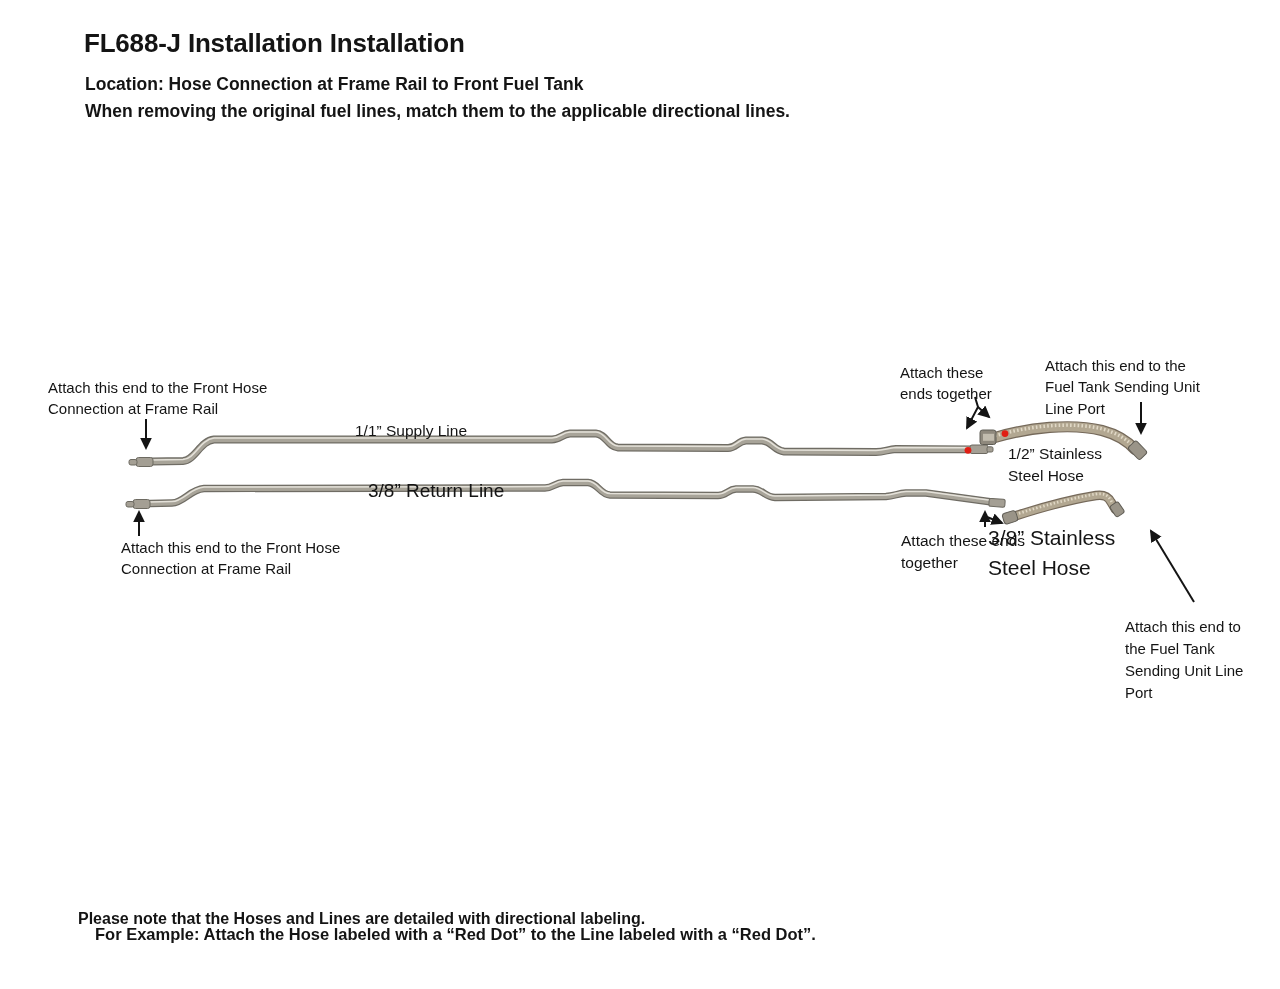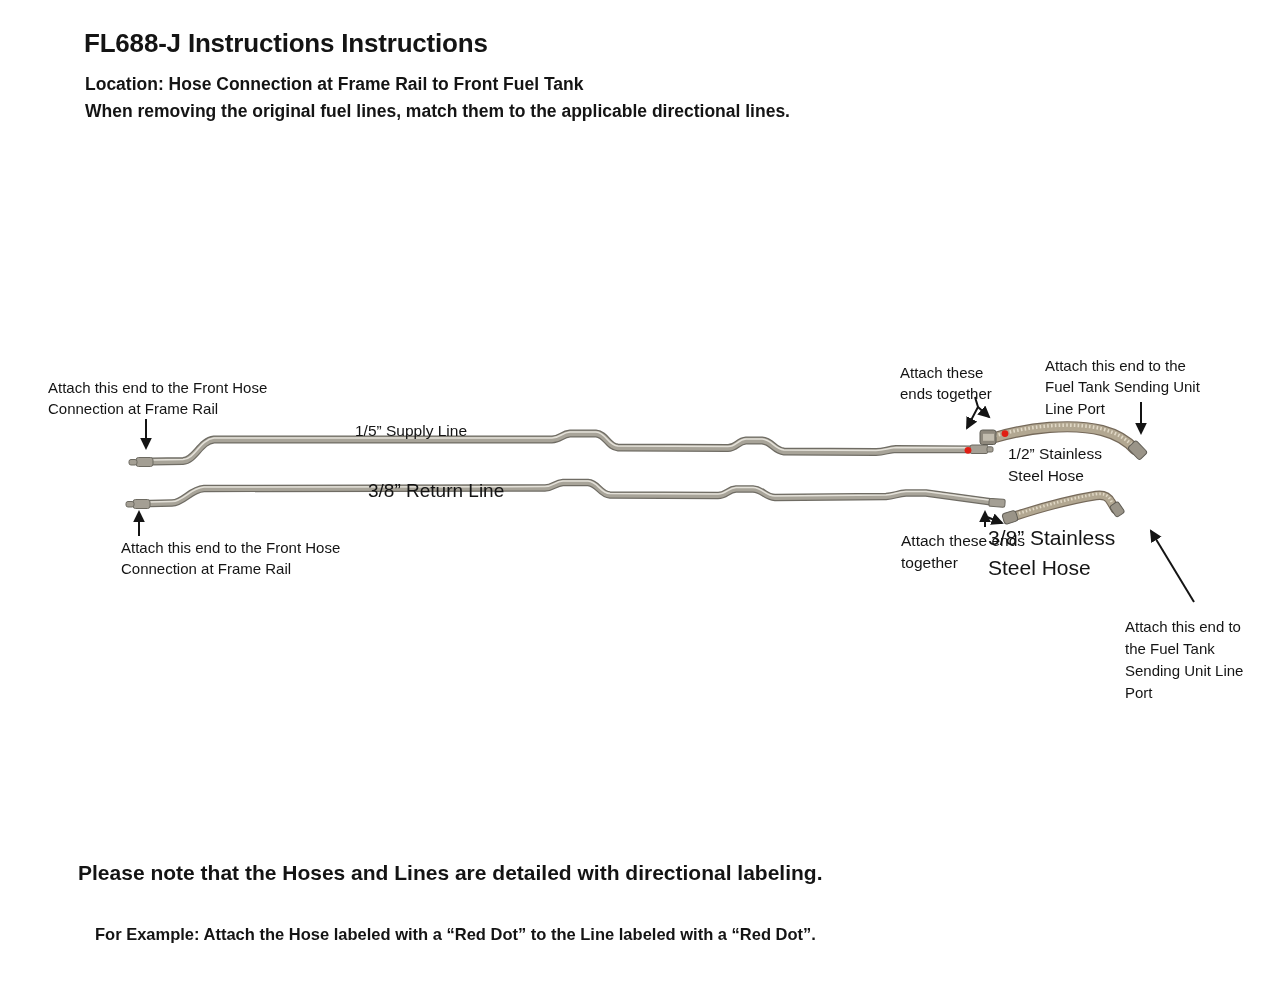--- a/index.html
+++ b/index.html
@@ -23,21 +23,21 @@
   .a-supply-frame{left:48px;top:377px;font-size:15px;}
   .l-supply{left:355px;top:420px;font-size:15.5px;}
   .l-return{left:368px;top:478px;font-size:19px;}
   .a-return-frame{left:121px;top:537px;font-size:15px;}
   .a-supply-ends{left:900px;top:362px;font-size:15px;}
   .a-supply-port{left:1045px;top:355px;font-size:15px;}
   .l-supply-hose{left:1008px;top:443px;font-size:15.5px;}
   .a-return-ends{left:877px;top:530px;font-size:15.5px;margin-left:24px;}
   .l-return-hose{left:988px;top:523px;font-size:21px;}
   .a-return-port{left:1125px;top:616px;font-size:15px;line-height:22px;}
-  .note1{left:78px;top:858px;font-size:21px;font-weight:700;}
+  .note1{left:78px;top:908px;font-size:16px;font-weight:700;}
   .note2{left:78px;top:923px;font-size:16.5px;font-weight:700;margin-left:17px;}
   svg.diagram{position:absolute;left:0;top:0;}
 </style>
 </head>
 <body>
 
 <div class="page">
 
   <svg class="diagram" width="1280" height="989" viewBox="0 0 1280 989" aria-hidden="true">
     <defs>
@@ -99,27 +99,27 @@
       <line x1="139" y1="536" x2="139" y2="512" marker-end="url(#ah)"></line>
       <path d="M975,397 L978,407 L967,428" marker-end="url(#ah)"></path>
       <line x1="978" y1="407" x2="989" y2="417" marker-end="url(#ah)"></line>
       <line x1="1141" y1="402" x2="1141" y2="433" marker-end="url(#ah)"></line>
       <line x1="985" y1="527" x2="985" y2="512" marker-end="url(#ah)"></line>
       <line x1="987" y1="517" x2="1002" y2="523" marker-end="url(#ah)"></line>
       <line x1="1194" y1="602" x2="1151" y2="531" marker-end="url(#ah)"></line>
     </g>
   </svg>
 
-  <div class="lbl title">FL688-J Instructions Instructions</div>
+  <div class="lbl title">FL688-J Installation Installation</div>
   <div class="lbl loc">Location: Hose Connection at Frame Rail to Front Fuel Tank</div>
   <div class="lbl when">When removing the original fuel lines, match them to the applicable directional lines.</div>
 
   <div class="lbl a-supply-frame">Attach this end to the Front Hose
 Connection at Frame Rail</div>
-  <div class="lbl l-supply">1/5” Supply Line</div>
+  <div class="lbl l-supply">1/1” Supply Line</div>
   <div class="lbl l-return">3/8” Return Line</div>
   <div class="lbl a-return-frame">Attach this end to the Front Hose
 Connection at Frame Rail</div>
 
   <div class="lbl a-supply-ends">Attach these
 ends together</div>
   <div class="lbl a-supply-port">Attach this end to the
 Fuel Tank Sending Unit
 Line Port</div>
   <div class="lbl l-supply-hose">1/2” Stainless

